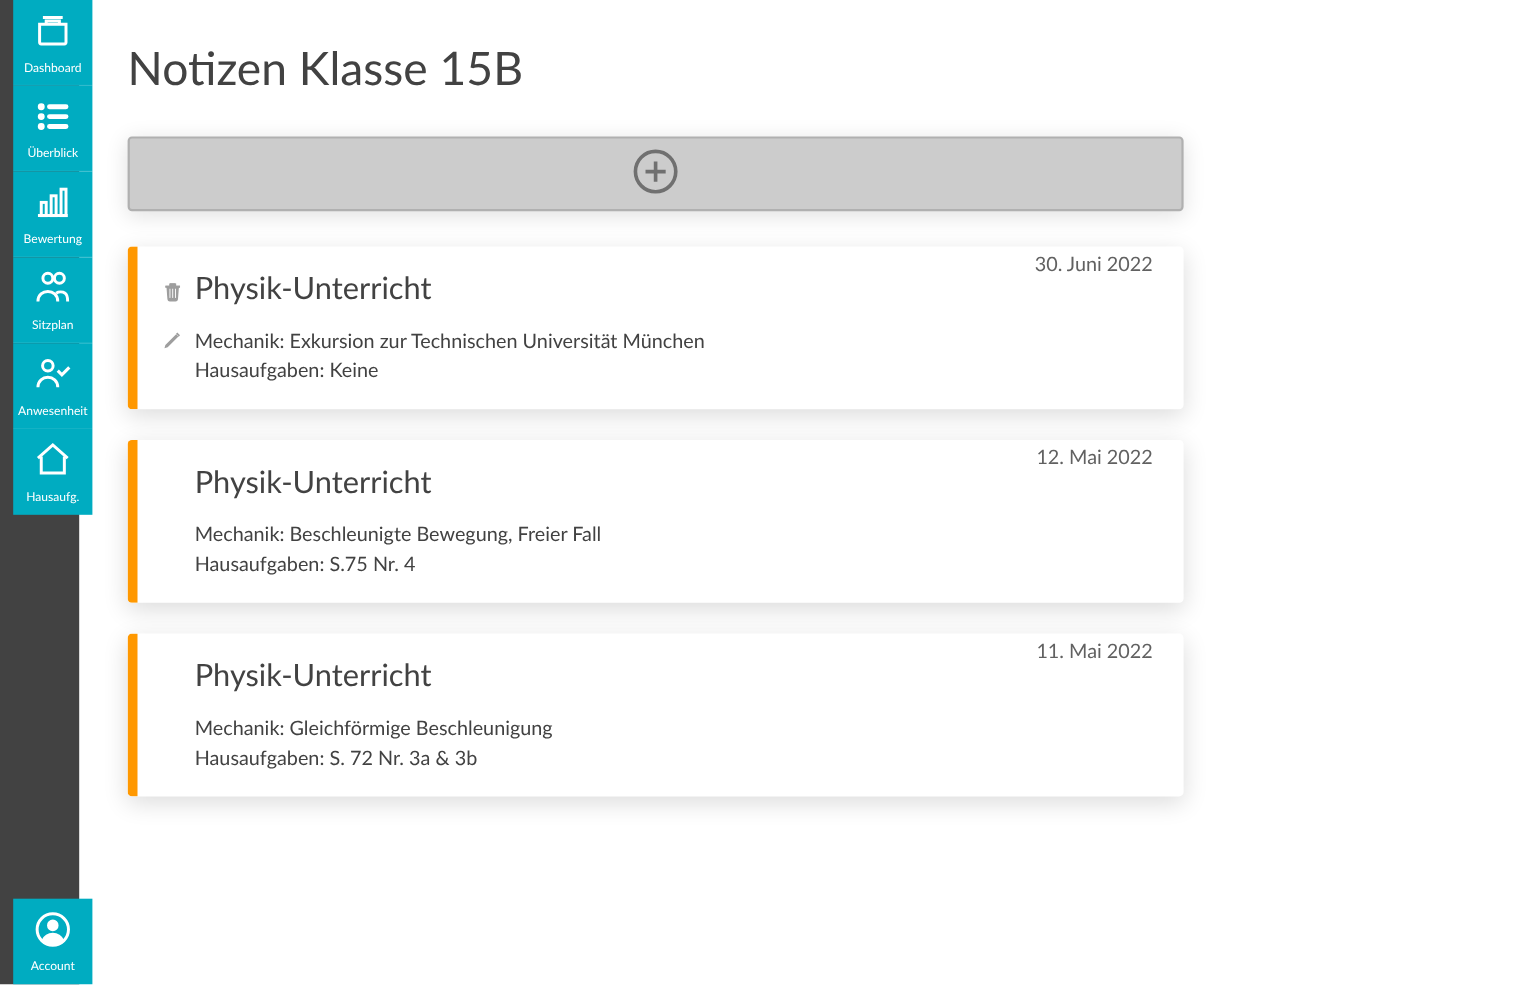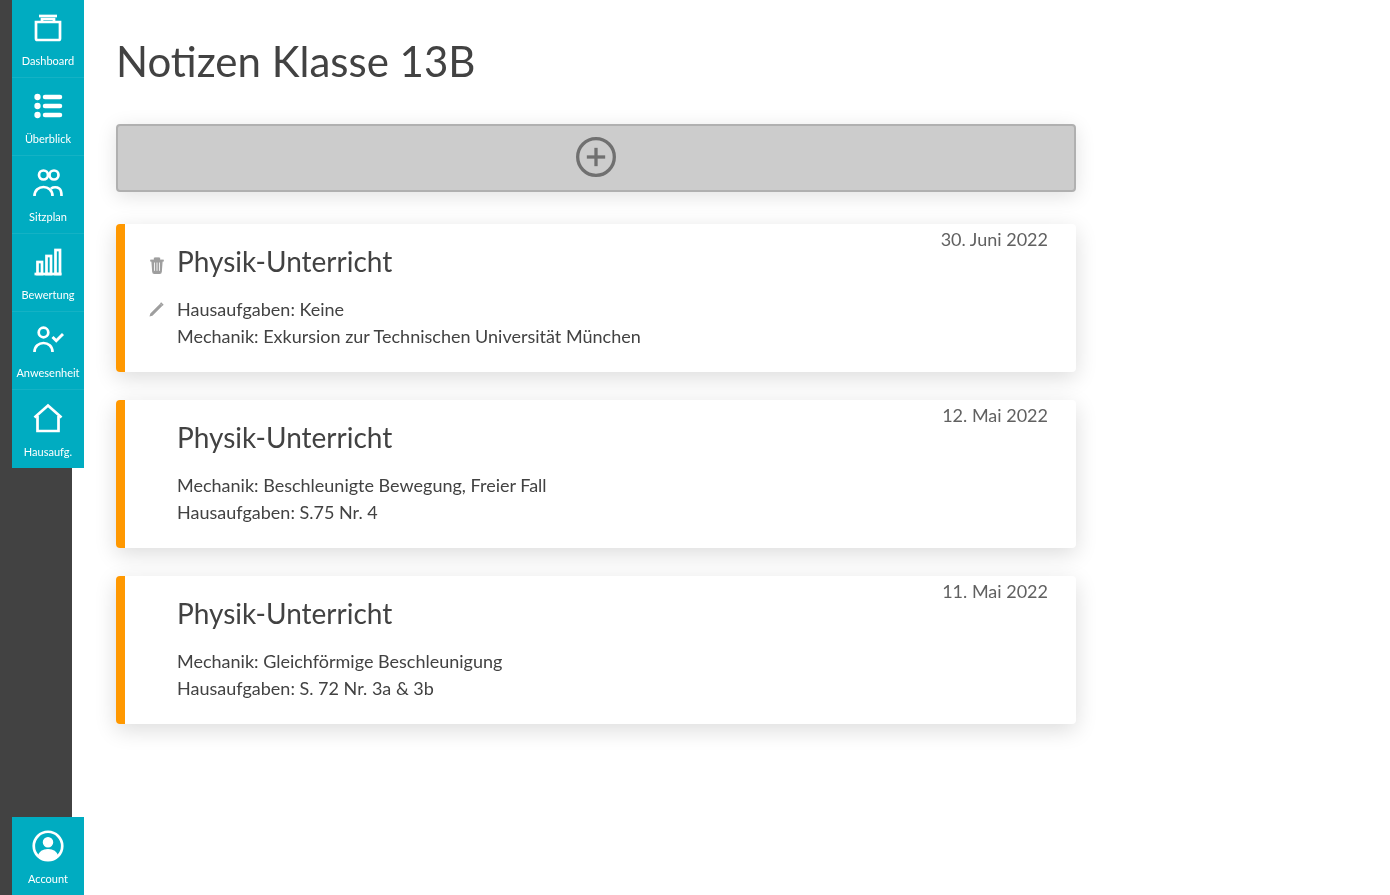--- a/index.html
+++ b/index.html
@@ -169,42 +169,42 @@
               <rect x="9" y="5" width="12" height="2" rx="1"></rect>
               <rect x="9" y="11" width="12" height="2" rx="1"></rect>
               <rect x="9" y="17" width="12" height="2" rx="1"></rect>
             </svg>
         </span>
         <span class="sidebar-item-label">Überblick</span>
       </div>
       <div class="sidebar-item">
         <span>
           <svg viewBox="0 0 24 24">
+              <path fill="none" stroke-width="1.8" d="M3 20h18"></path>
+              <rect x="5" y="12" width="3" height="8" fill="none" stroke-width="1.8"></rect>
+              <rect x="11" y="8" width="3" height="12" fill="none" stroke-width="1.8"></rect>
+              <rect x="17" y="4" width="3" height="16" fill="none" stroke-width="1.8"></rect>
+            </svg>
+        </span>
+        <span class="sidebar-item-label">Bewertung</span>
+      </div>
+      <div class="sidebar-item">
+        <span>
+          <svg viewBox="0 0 24 24">
               <circle cx="9" cy="6" r="3" fill="none" stroke-width="1.8"></circle>
               <circle cx="16" cy="6" r="3" fill="none" stroke-width="1.8"></circle>
               <path fill="none" stroke-width="1.8" d="M3 20c0-4 3-6 6-6s6 2 6 6"></path>
               <path fill="none" stroke-width="1.8" d="M14 15c1.5-1 4-1 5.5 0 1.2.8 1.5 3 1.5 5"></path>
             </svg>
         </span>
         <span class="sidebar-item-label">Sitzplan</span>
       </div>
       <div class="sidebar-item">
         <span>
           <svg viewBox="0 0 24 24">
-              <path fill="none" stroke-width="1.8" d="M3 20h18"></path>
-              <rect x="5" y="12" width="3" height="8" fill="none" stroke-width="1.8"></rect>
-              <rect x="11" y="8" width="3" height="12" fill="none" stroke-width="1.8"></rect>
-              <rect x="17" y="4" width="3" height="16" fill="none" stroke-width="1.8"></rect>
-            </svg>
-        </span>
-        <span class="sidebar-item-label">Bewertung</span>
-      </div>
-      <div class="sidebar-item">
-        <span>
-          <svg viewBox="0 0 24 24">
               <circle cx="9" cy="7" r="3.2" fill="none" stroke-width="1.8"></circle>
               <path fill="none" stroke-width="1.8" d="M3 20c0-4 3-6 6-6s6 2 6 6"></path>
               <path fill="none" stroke-width="1.9" d="M15 10l2.5 2.5L22 8"></path>
             </svg>
         </span>
         <span class="sidebar-item-label">Anwesenheit</span>
       </div>
       <div class="sidebar-item">
         <span>
           <svg viewBox="0 0 24 24">
@@ -223,21 +223,21 @@
               <circle cx="12" cy="9.5" r="3" fill="#ffffff"></circle>
               <path fill="#ffffff" d="M5.5 19c1-3.2 4-4.5 6.5-4.5s5.5 1.3 6.5 4.5c-1.7 1.7-4 2.5-6.5 2.5s-4.8-.8-6.5-2.5z"></path>
             </svg>
         </span>
         <span class="sidebar-item-label">Account</span>
       </div>
     </div>
   </nav>
 
   <main class="main">
-    <h1 class="page-title">Notizen Klasse 13B</h1>
+    <h1 class="page-title">Notizen Klasse 15B</h1>
 
     <div class="content">
       <div class="add-button">
         <span>
           <svg viewBox="0 0 24 24">
               <circle cx="12" cy="12" r="10" stroke-width="1.8"></circle>
               <line x1="12" y1="7" x2="12" y2="17" stroke-width="1.8"></line>
               <line x1="7" y1="12" x2="17" y2="12" stroke-width="1.8"></line>
             </svg>
         </span>
@@ -261,22 +261,22 @@
             </span>
             <h2 class="note-title">Physik-Unterricht</h2>
           </div>
           <div class="note-text-row">
             <span class="action-icon">
               <svg viewBox="0 0 24 24">
                   <path d="M3 21l3.5-1 12-12-2.5-2.5-12 12L3 21zM17 4l3 3-1.5 1.5-3-3L17 4z"></path>
                 </svg>
             </span>
             <div class="note-text">
+              <span class="note-text-line">Mechanik: Exkursion zur Technischen Universität München</span>
               <span class="note-text-line">Hausaufgaben: Keine</span>
-              <span class="note-text-line">Mechanik: Exkursion zur Technischen Universität München</span>
             </div>
           </div>
         </div>
       </article>
 
       <article class="note-card">
         <div class="note-stripe"></div>
         <div class="note-body">
           <div class="note-date">12. Mai 2022</div>
           <div class="note-title-row">

